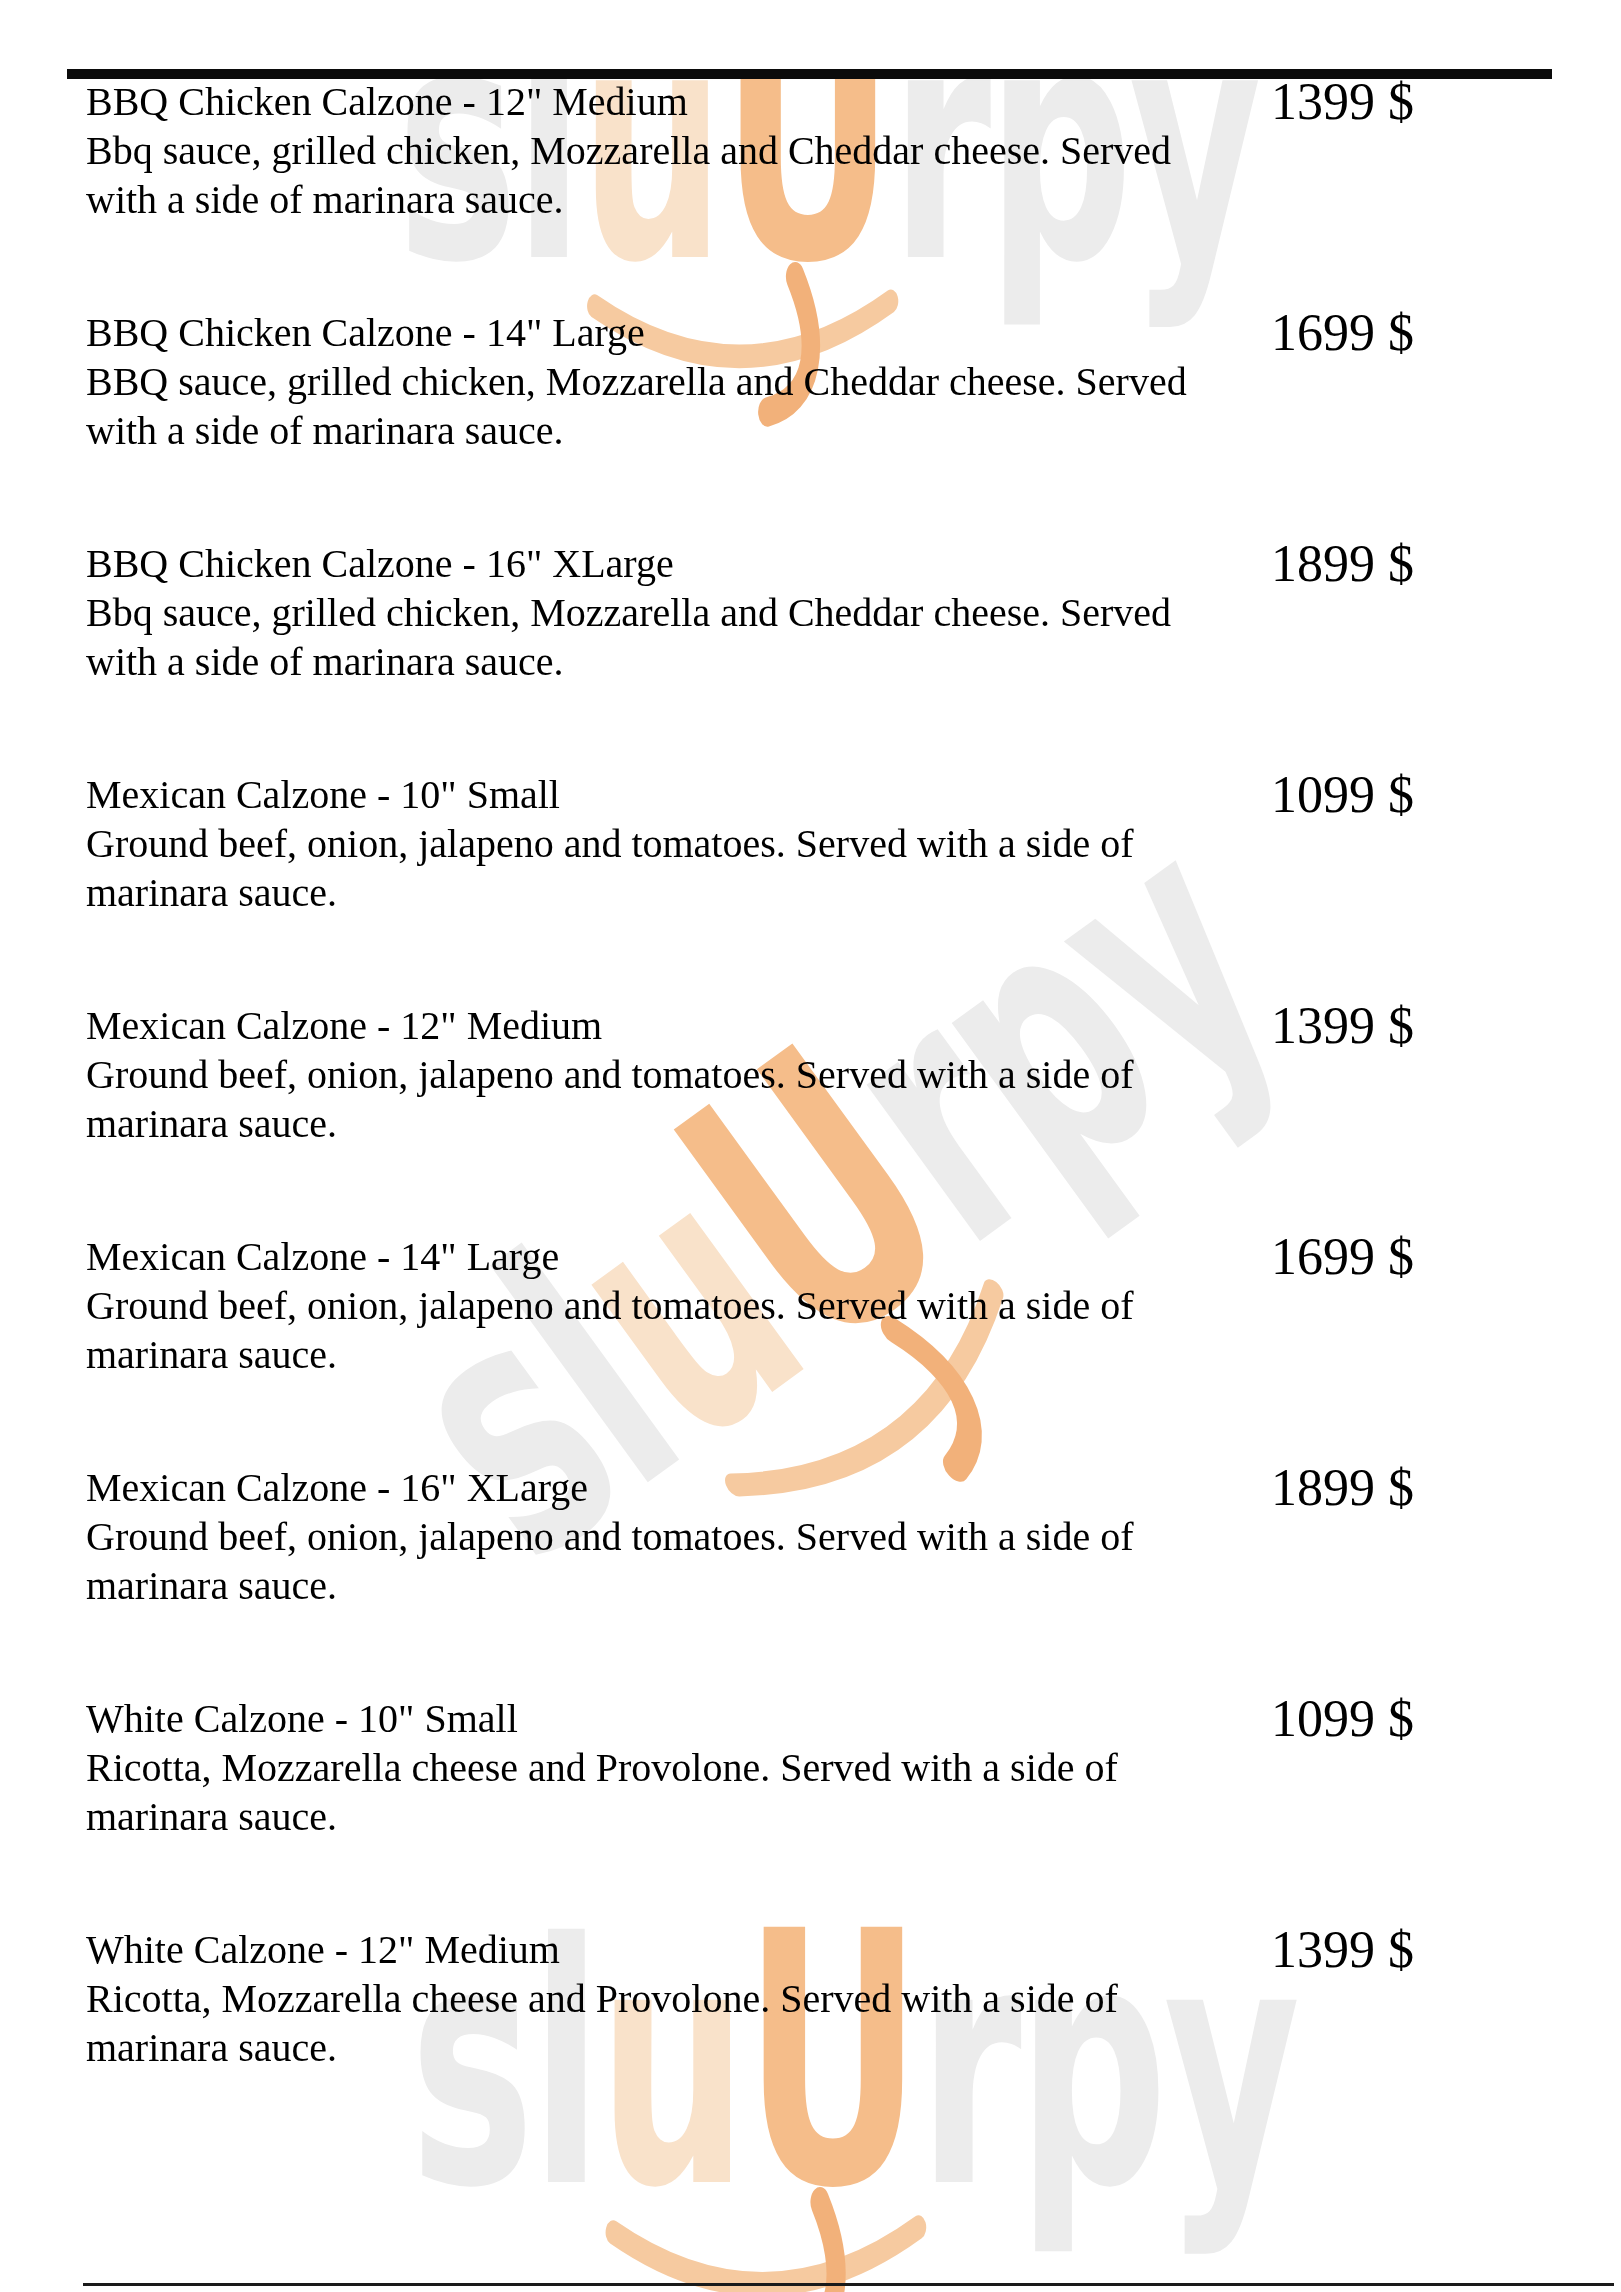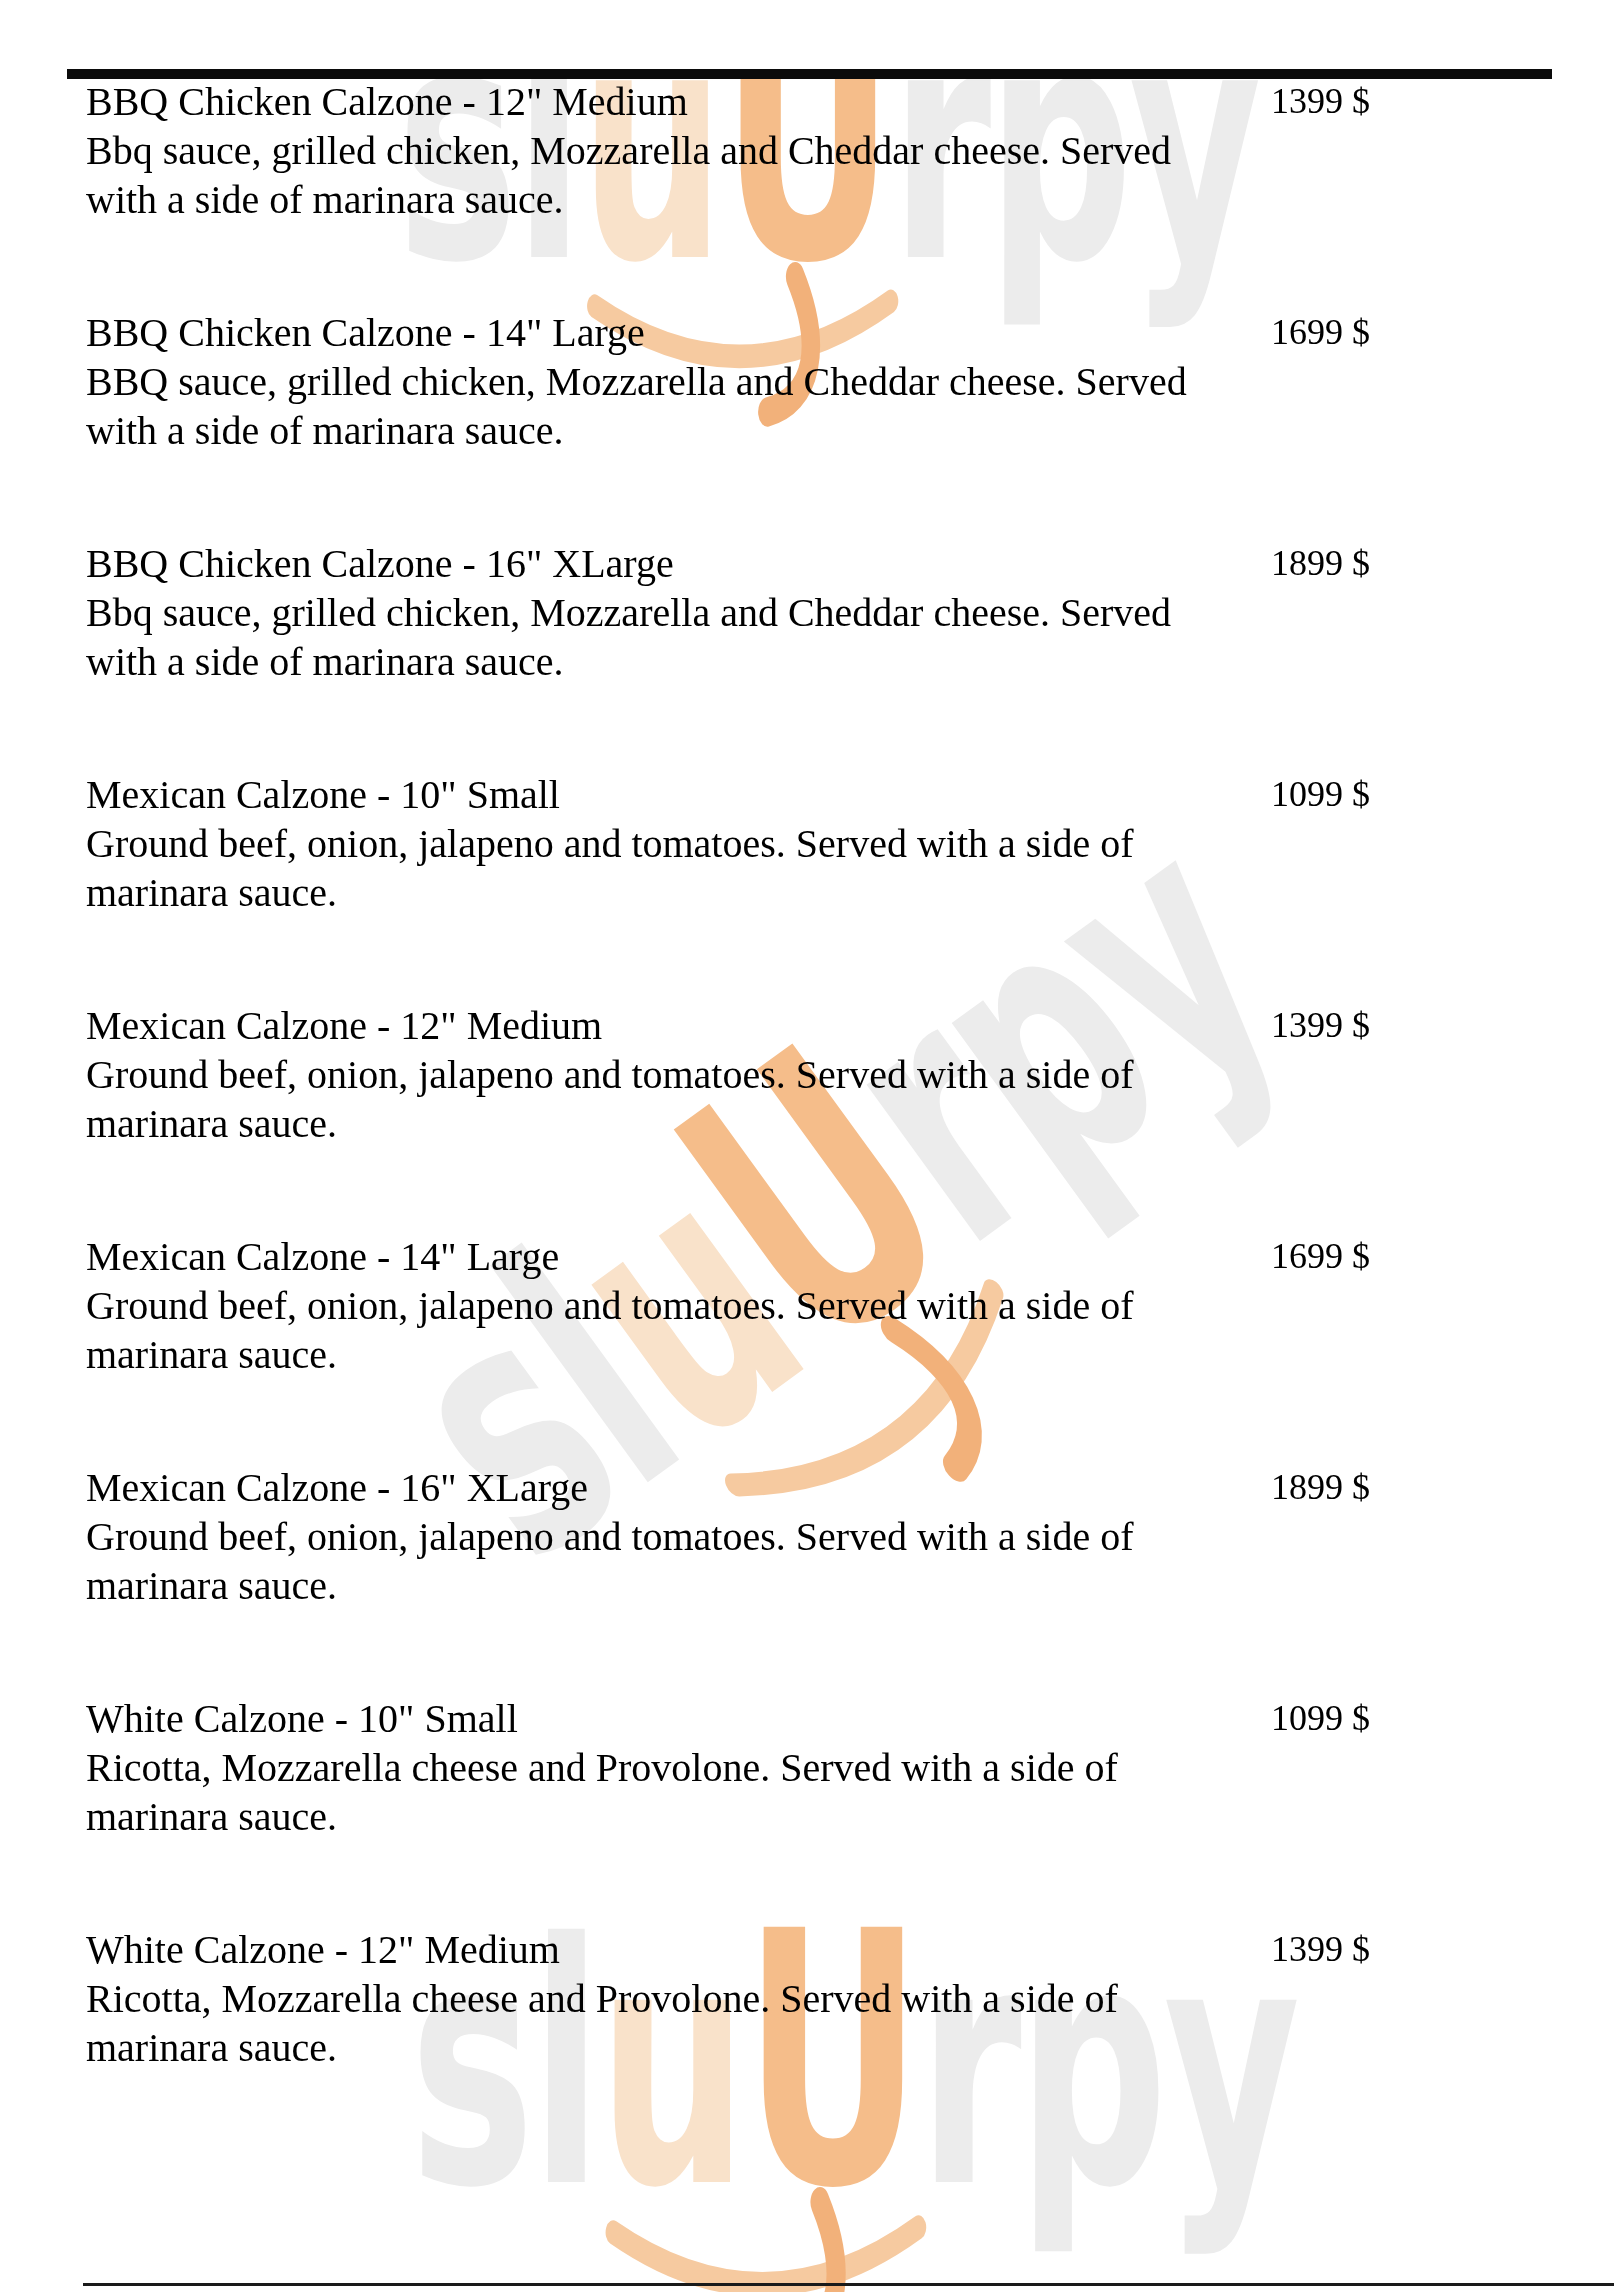--- a/index.html
+++ b/index.html
@@ -53,21 +53,21 @@
   .item-name,
   .item-desc {
     font-size: 40px;
     line-height: 49px;
     white-space: nowrap;
   }
   .item-price {
     position: absolute;
     left: 1185px;
     top: 0;
-    font-size: 36px;
+    font-size: 52px;
     line-height: 49px;
     white-space: nowrap;
     text-align: center;
   }
 </style>
 </head>
 <body>
 
 <svg id="watermark-svg" width="1621" height="2293" viewBox="0 0 1654 2339" aria-hidden="true">
   <defs>

